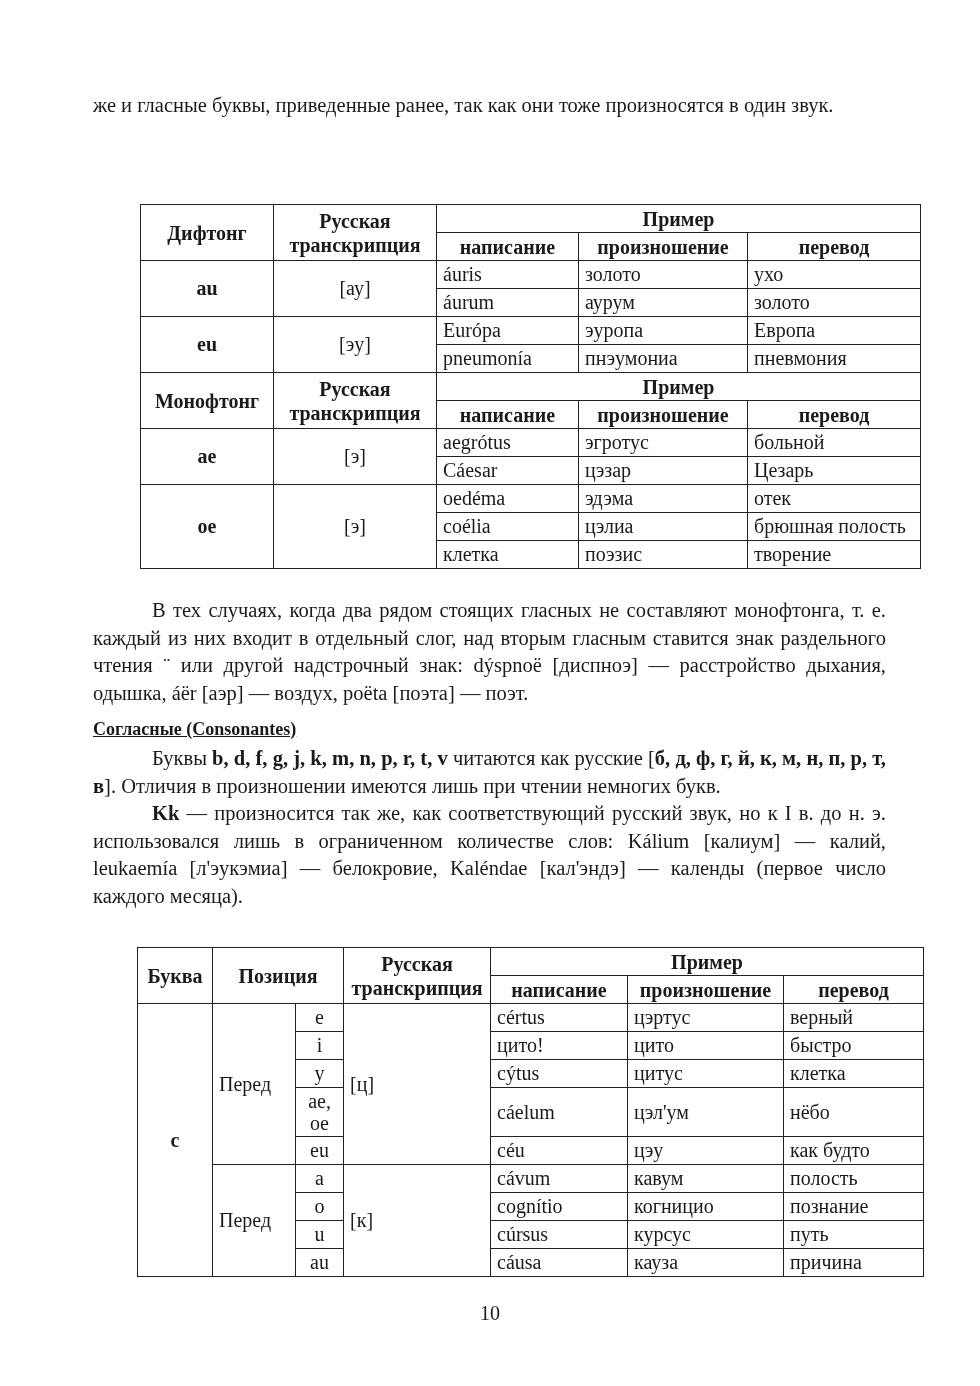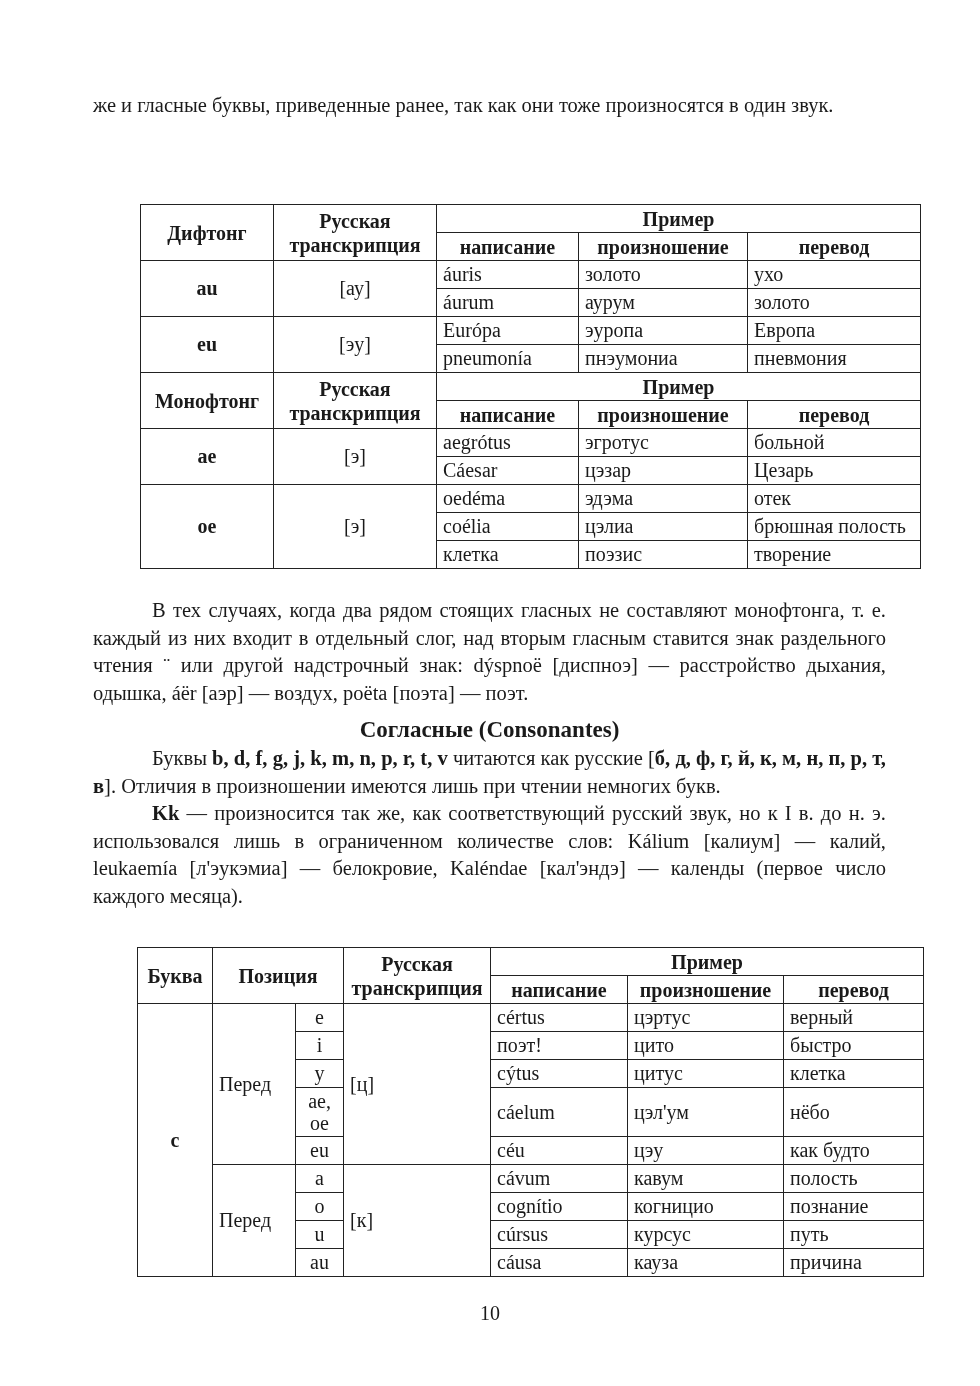--- a/index.html
+++ b/index.html
@@ -1,21 +1,21 @@
 <!DOCTYPE html>
 <html><head>
 <meta charset="utf-8">
 <style>
   html, body { margin: 0; padding: 0; background: #ffffff; }
   body { width: 980px; height: 1386px; position: relative; overflow: hidden;
          font-family: "Liberation Serif", "DejaVu Serif", serif; color: #1a1a1a; }
   .page { position: absolute; left: 93px; top: 92px; width: 793px; }
   p { margin: 0; font-size: 20.5px; line-height: 27.5px; text-align: justify; }
   .indent { text-indent: 59px; }
-  .heading { text-align: center; font-weight: bold; font-size: 23px; line-height: 27px; }
+  .heading { font-weight: bold; font-size: 18px; line-height: 27px; text-decoration: underline; }
   table { border-collapse: collapse; font-size: 20px; table-layout: fixed; margin-left: 40px; }
   td, th { border: 1px solid #222; padding: 0 6px; line-height: 27px; vertical-align: middle; }
   th { font-weight: bold; text-align: center; line-height: 24px; }
   td.c { text-align: center; }
   td.b { font-weight: bold; text-align: center; }
   .t1 { position: absolute; left: 100px; top: 204px; width: 780px; }
   .t2 { position: absolute; left: 97px; top: 947px; width: 786px; }
   .t1 td, .t1 th { height: 27px; }
   .t2 td, .t2 th { height: 27px; }
   .pnum { position: absolute; left: 0; width: 980px; top: 1302px; text-align: center; font-size: 20px; }
@@ -145,21 +145,21 @@
         <td rowspan="9" class="b">c</td>
         <td rowspan="5">Перед</td>
         <td class="c">e</td>
         <td rowspan="5" style="vertical-align: middle;">[ц]</td>
         <td>cértus</td>
         <td>цэртус</td>
         <td>верный</td>
       </tr>
       <tr>
         <td class="c">i</td>
-        <td>поэт!</td>
+        <td>цито!</td>
         <td>цито</td>
         <td>быстро</td>
       </tr>
       <tr>
         <td class="c">y</td>
         <td>cýtus</td>
         <td>цитус</td>
         <td>клетка</td>
       </tr>
       <tr>

